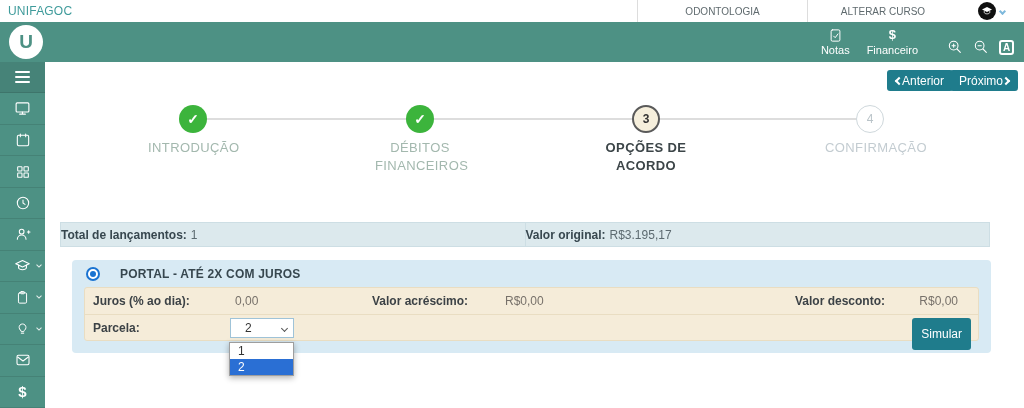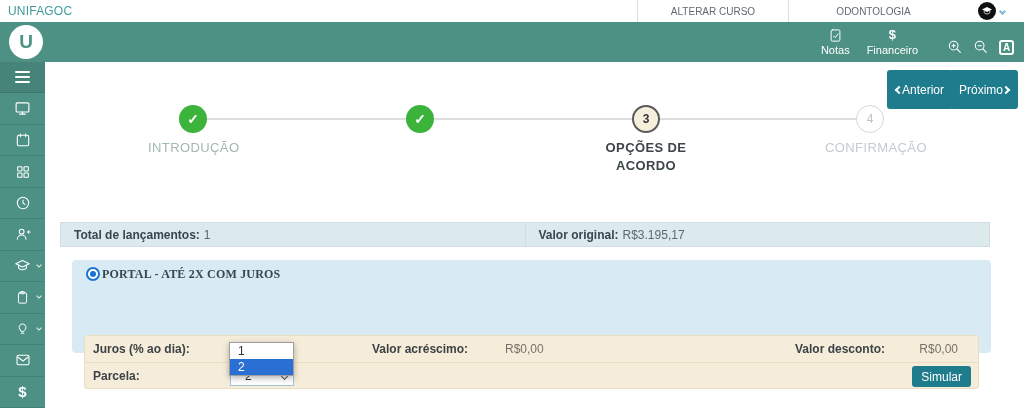--- a/index.html
+++ b/index.html
@@ -45,77 +45,77 @@
     color:#fff;position:relative;cursor:pointer;}
   .sb-item.menu{background:rgba(0,0,0,.09);}
   .sb-item .chv.sm{position:absolute;right:4px;top:50%;margin-top:-3px;}
   .sb-dollar{font-size:15px;font-weight:700;color:#fff;}
   .hamburger{display:flex;flex-direction:column;gap:3px;}
   .hamburger span{display:block;width:15px;height:2px;background:#fff;border-radius:1px;}
 
   
   .main{position:absolute;left:45px;top:62px;width:979px;height:346px;background:#fff;}
   .page-title{position:absolute;left:12px;top:4px;font-size:21px;color:#52595e;}
-  .btn{position:absolute;top:8px;height:39px;background:#1f7c8c;color:#fff;font-size:12px;border:none;border-radius:3px;
+  .btn{position:absolute;top:8px;height:21px;background:#1f7c8c;color:#fff;font-size:12px;border:none;border-radius:3px;
     display:flex;align-items:center;gap:0;padding:0 9px;cursor:pointer;font-family:inherit;}
   .btn-prev{left:842px;}
   .btn-next{left:905px;}
 
   
   .step-line{position:absolute;left:148px;top:56px;width:677px;height:1.5px;background:#ddd;}
   .step{position:absolute;top:43px;width:28px;height:28px;border-radius:50%;display:flex;align-items:center;justify-content:center;}
   .step.done{background:#3cb43c;color:#fff;font-size:14px;font-weight:700;cursor:pointer;}
   .step.active{background:#f6efdc;border:2px solid #5a5a5a;color:#333;font-weight:700;font-size:12px;cursor:pointer;}
   .step.pending{background:#fff;border:1.5px solid #cfd8dc;color:#b9c3c8;font-size:12px;}
   .step-label{position:absolute;top:77px;width:90px;text-align:center;font-size:13px;letter-spacing:.4px;line-height:1.4;}
   .step-label.done{color:#a3b8ae;}
   .step-label.active{color:#3c4548;font-weight:700;}
   .step-label.pending{color:#c3ccd1;}
 
   
   .instruction{position:absolute;left:39px;top:137px;font-size:12px;font-weight:700;color:#37474f;}
   .summary{position:absolute;left:15px;top:160px;width:930px;height:25px;background:#dce9ed;border:1px solid #cddee4;display:flex;}
-  .sum-cell{flex:1;display:flex;align-items:center;padding-left:13px;font-size:12px;color:#5c6a70;}
+  .sum-cell{flex:1;display:flex;align-items:center;padding-left:0;font-size:12px;color:#5c6a70;}
   .sum-cell + .sum-cell{border-left:1px solid #cddee4;}
   .sum-cell b{color:#37474f;margin-right:4px;font-weight:700;}
 
   .panel{position:absolute;left:27px;top:198px;width:919px;height:93px;background:#d8eaf4;border-radius:4px;}
-  .radio-row{position:absolute;left:14px;top:7px;display:flex;gap:2px;cursor:pointer;font-family:Liberation Serif, serif;}
+  .radio-row{position:absolute;left:14px;top:7px;display:flex;align-items:center;gap:20px;cursor:pointer;}
   .radio{width:14px;height:14px;border:2px solid #1a73d1;border-radius:50%;position:relative;background:#fff;}
   .radio::after{content:"";position:absolute;left:2px;top:2px;width:6px;height:6px;border-radius:50%;background:#1a73d1;}
   .radio-label{font-size:12px;font-weight:700;color:#37474f;letter-spacing:.2px;}
 
-  .fields{position:absolute;left:12px;top:27px;width:895px;background:#f5ecd9;border:1px solid #e9ddc2;border-radius:3px;margin-top:48px;}
+  .fields{position:absolute;left:12px;top:27px;width:895px;background:#f5ecd9;border:1px solid #e9ddc2;border-radius:3px;}
   .frow{height:26px;position:relative;font-size:12px;}
   .frow + .frow{border-top:1px solid #e9ddc2;}
   .frow span{position:absolute;top:50%;transform:translateY(-50%);white-space:nowrap;}
   .flabel{font-weight:700;color:#3c4246;}
   .fvalue{color:#77716a;}
   .sel{position:absolute;left:145px;top:3px;width:64px;height:20px;background:#fff;border:1px solid #9fc3d8;
     display:flex;align-items:center;font-size:12px;color:#333;cursor:pointer;}
   .sel .val{margin-left:14px;}
   .sel .chv{position:absolute;right:6px;top:7px;}
-  .sim-btn{position:absolute;right:7px;top:3px;height:21px;padding:5px 9px;background:#1f7c8c;color:#fff;font-size:12px;
+  .sim-btn{position:absolute;right:7px;top:3px;height:21px;padding:16px 9px;background:#1f7c8c;color:#fff;font-size:12px;
     border:none;border-radius:3px;display:flex;align-items:center;cursor:pointer;font-family:inherit;}
 
   .dropdown{position:absolute;left:184px;top:280px;width:65px;background:#fff;border:1px solid #9e9e9e;
     box-shadow:0 2px 6px rgba(0,0,0,.3);z-index:20;}
   .dd-opt{height:16px;display:flex;align-items:center;padding-left:8px;font-size:12px;color:#333;cursor:pointer;}
   .dd-opt.sel-opt{background:#2a6fd4;color:#fff;}
 </style>
 </head>
 <body>
 
 <div class="screen">
 
   <div class="topbar">
     <div class="brand">UNIFAGOC</div>
     <div class="topbar-right">
+      <div class="tb-sec tb-course tb-sep">ODONTOLOGIA</div>
       <div class="tb-sec tb-alter tb-sep">ALTERAR CURSO</div>
-      <div class="tb-sec tb-course tb-sep">ODONTOLOGIA</div>
       <div class="tb-sec tb-avatar">
         <span class="avatar-circle">
           <svg viewBox="0 0 24 24" width="12" height="12">
             <path d="M12 4 2 9l10 5 10-5z" fill="#fff"></path>
             <path d="M6.5 11.5v3.5c0 1.4 2.5 2.8 5.5 2.8s5.5-1.4 5.5-2.8v-3.5" stroke="#fff" fill="none" stroke-width="1.5"></path>
           </svg>
         </span>
         <span class="chv d blue"></span>
       </div>
     </div>
@@ -239,20 +239,21 @@
     <div class="step done" style="left:361px;">
       <span>✓</span>
     </div>
     <div class="step active" style="left:587px;">
       <span>3</span>
     </div>
     <div class="step pending" style="left:811px;">
       <span>4</span>
     </div>
     <div class="step-label done" style="left:103px;">INTRODUÇÃO</div>
+    <div class="step-label done" style="left:330px;">DÉBITOS FINANCEIROS</div>
     <div class="step-label active" style="left:556px;text-align:center;">OPÇÕES DE ACORDO</div>
     <div class="step-label pending" style="left:780px;">CONFIRMAÇÃO</div>
 
 
     <div class="summary">
       <div class="sum-cell">
         <b>Total de lançamentos:</b>
         <span>1</span>
       </div>
       <div class="sum-cell">

